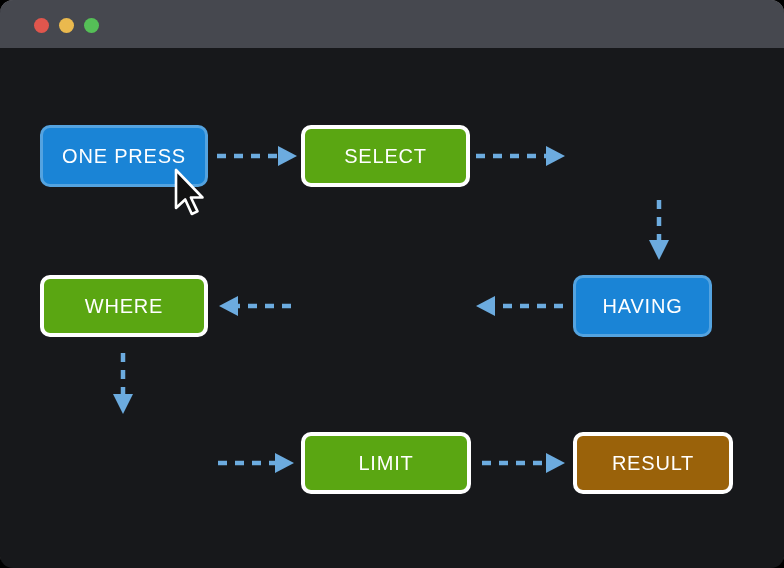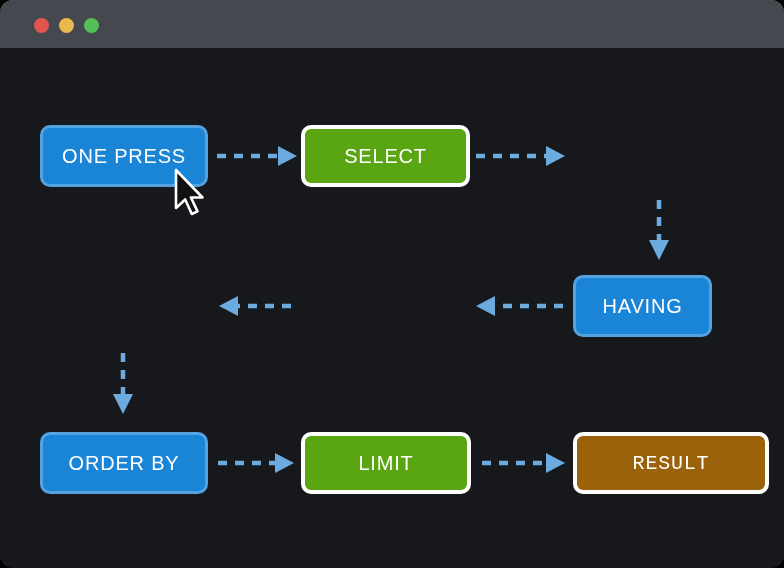--- a/index.html
+++ b/index.html
@@ -110,31 +110,31 @@
 
   <div class="canvas">
 
     <div class="node blue" style="left:40px;  top:77px;  width:168px;">
       <span>ONE PRESS</span>
     </div>
     <div class="node green" style="left:301px; top:77px;  width:169px;">
       <span>SELECT</span>
     </div>
 
+    <div class="node green" style="left:40px;  top:227px; width:168px;">
+      <span>WHERE</span>
+    </div>
     <div class="node blue" style="left:573px; top:227px; width:139px;">
       <span>HAVING</span>
     </div>
 
-    <div class="node blue" style="left:40px;  top:384px; width:168px;">
-      <span>ORDER BY</span>
-    </div>
     <div class="node green" style="left:301px; top:384px; width:170px;text-align:right;">
       <span>LIMIT</span>
     </div>
-    <div class="node brown" style="left:573px; top:384px; width:196px;font-family:Liberation Mono, monospace;">
+    <div class="node brown" style="left:573px; top:384px; width:160px;">
       <span>RESULT</span>
     </div>
 
     <svg class="arrows" width="784" height="520" viewBox="0 0 784 520">
 
       <g>
         <line class="arrow-line" x1="217" y1="108" x2="279" y2="108"></line>
         <polygon class="arrow-head" points="278,98 278,118 297,108"></polygon>
       </g>
 

